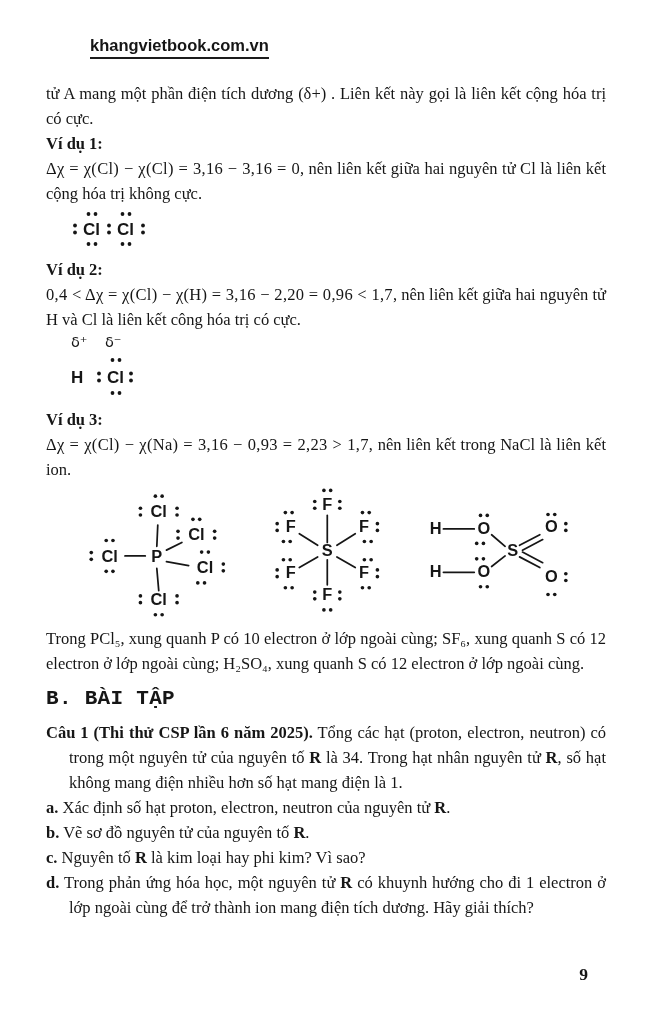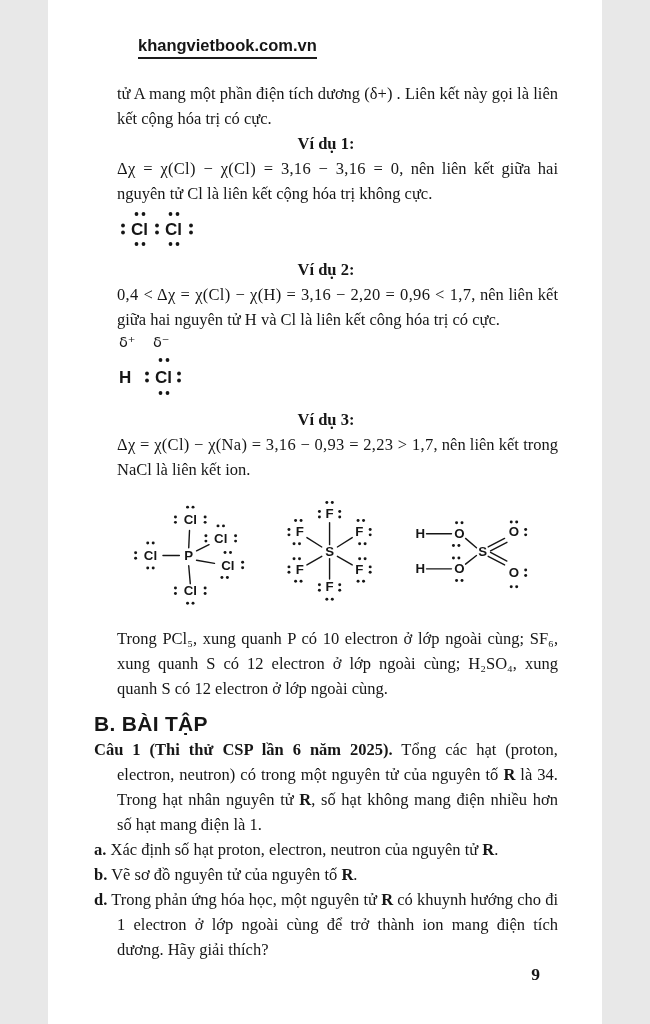--- a/index.html
+++ b/index.html
@@ -1,40 +1,40 @@
 <!DOCTYPE html>
 <html><head>
 <meta charset="utf-8">
 <style>
   html,body { margin:0; padding:0; background:#e8e8e8; }
   .page {
-    position:relative; width:554px; height:1024px; margin:0 auto;
+    position:relative; width:650px; height:1024px; margin:0 auto;
     background:#ffffff; overflow:hidden; box-sizing:border-box;
     padding:34px 44px 0 46px;
     font-family:"Liberation Serif","DejaVu Serif",serif;
     font-size:16.5px; line-height:25px; color:#161616;
   }
   p { margin:0; }
   .site-header {
     width:-moz-fit-content; width:fit-content;
     margin:0 0 22px 44px; padding-bottom:1px;
     font-family:"Liberation Sans","DejaVu Sans",sans-serif;
     font-weight:bold; font-size:16.5px; line-height:22px;
     border-bottom:2px solid #1c1c1c;
   }
-  .ind  { margin-left:23px; text-align:justify; }
-  .lbl  { font-weight:bold;text-align:center; }
+  .ind  { text-align:justify; }
+  .lbl  { font-weight:bold; }
   .hang { padding-left:23px; text-indent:-23px; text-align:justify; }
   .formula { letter-spacing:0.3px; }
   b { font-weight:bold; }
   .struct-block { margin-left:23px; }
   .diagrams { display:flex; align-items:center; gap:14px; margin:2px 0 2px 26px; }
   .section-title {
-    margin:10px 0 0 0;
-    font-family:Liberation Sans, sans-serif;
+    margin:10px 0 8px 0;
+    font-family:Liberation Mono, monospace;
     font-weight:bold; font-size:21px; line-height:26px; letter-spacing:0.3px;
   }
   .pageno { position:absolute; right:62px; top:962px; font-weight:bold; font-size:17.5px; }
   
   svg .atom {
     font-family:"Liberation Sans","DejaVu Sans",sans-serif;
     font-weight:bold; font-size:17px; fill:#161616;
   }
   svg .delta { font-family:"DejaVu Sans",sans-serif; font-size:14.5px; fill:#161616; }
   svg line { stroke:#161616; stroke-width:1.8; stroke-linecap:round; }
@@ -195,18 +195,19 @@
   <p class="ind">Trong PCl₅, xung quanh P có 10 electron ở lớp ngoài cùng; SF₆, xung quanh S có 12 electron ở lớp ngoài cùng; H₂SO₄, xung quanh S có 12 electron ở lớp ngoài cùng.</p>
 
   <h2 class="section-title">B. BÀI TẬP</h2>
 
   <p class="hang"><b>Câu 1 (Thi thử CSP lần 6 năm 2025).</b><span> Tổng các hạt (proton, electron, neutron) có trong một nguyên tử của nguyên tố </span><b>R</b><span> là 34. Trong hạt nhân nguyên tử </span><b>R</b><span>, số hạt không mang điện nhiều hơn số hạt mang điện là 1.</span></p>
 
   <p class="hang"><b>a.</b><span> Xác định số hạt proton, electron, neutron của nguyên tử </span><b>R</b><span>.</span></p>
 
   <p class="hang"><b>b.</b><span> Vẽ sơ đồ nguyên tử của nguyên tố </span><b>R</b><span>.</span></p>
 
+  <p class="hang"><b>c.</b><span> Nguyên tố </span><b>R</b><span> là kim loại hay phi kim? Vì sao?</span></p>
 
   <p class="hang"><b>d.</b><span> Trong phản ứng hóa học, một nguyên tử </span><b>R</b><span> có khuynh hướng cho đi 1 electron ở lớp ngoài cùng để trở thành ion mang điện tích dương. Hãy giải thích?</span></p>
 
   <div class="pageno">9</div>
 
 </div>
 
 </body></html>

